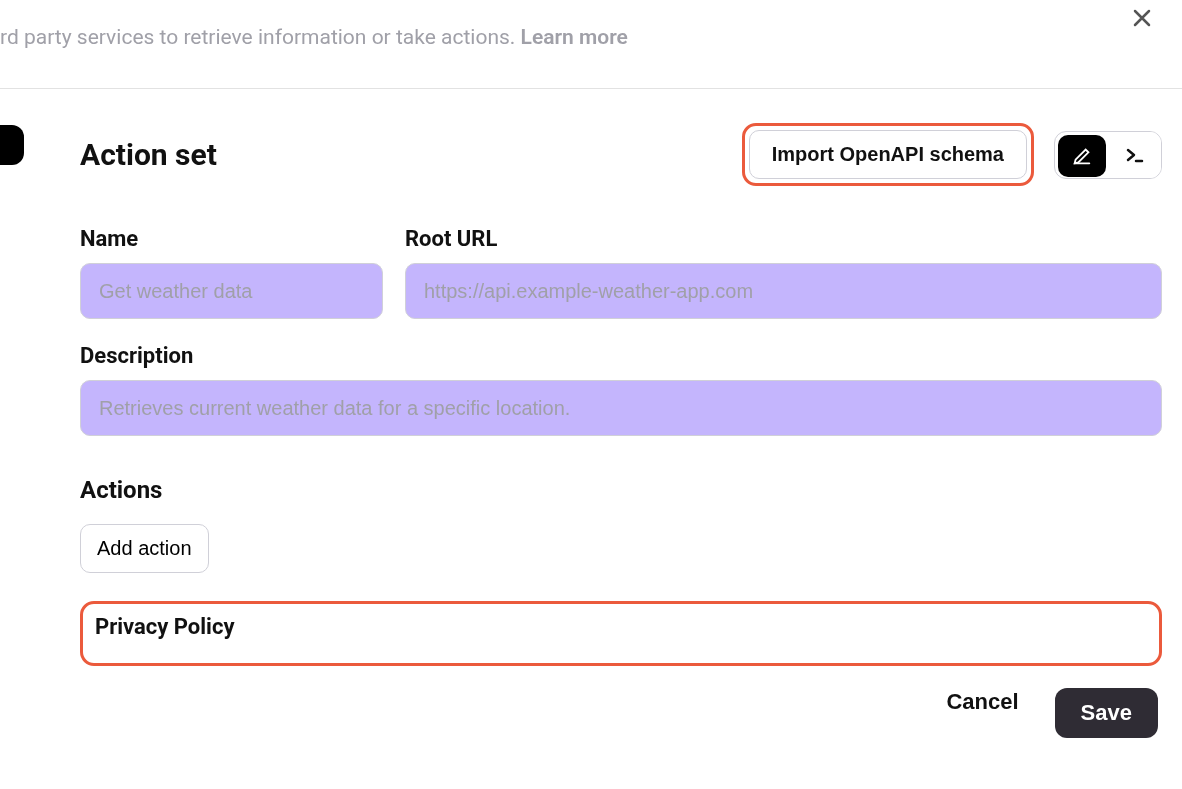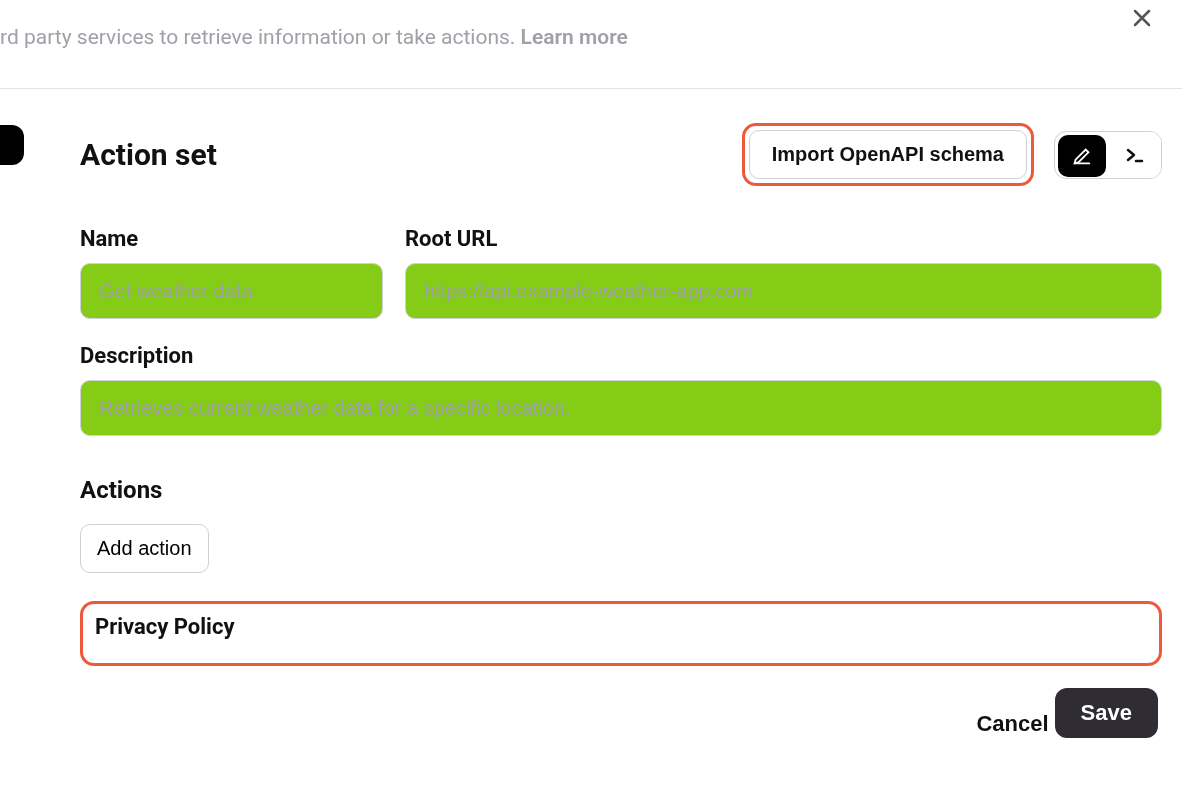--- a/index.html
+++ b/index.html
@@ -129,21 +129,21 @@
       color: #111;
       margin-bottom: 12px;
     }
     .input {
       border: 1.5px solid #d0d0d8;
       border-radius: 10px;
       height: 56px;
       padding: 0 18px;
       font-size: 20px;
       color: #111;
-      background:#84cc16;
+      background:#c4b5fd;
     }
     .input::placeholder { color: #a0a0a8; }
 
     .section-title {
       font-size: 24px;
       font-weight: 700;
       margin-top: 40px;
       margin-bottom: 20px;
     }
     .add-action-btn {
@@ -165,21 +165,22 @@
     .privacy-wrap .label {
       margin: 4px 0 10px 2px;
     }
     .privacy-wrap .input {
       width: 100%;
     }
 
     .footer {
       display:flex;
       justify-content:flex-end;
-      align-items:flex-end;
+      align-items:flex-start;
+      gap: 30px;
       margin-top: 22px;
       padding-right: 4px;
     }
     .cancel-btn {
       background: none;
       border: none;
       font-size: 22px;
       font-weight: 600;
       color:#111;
       cursor:pointer;

